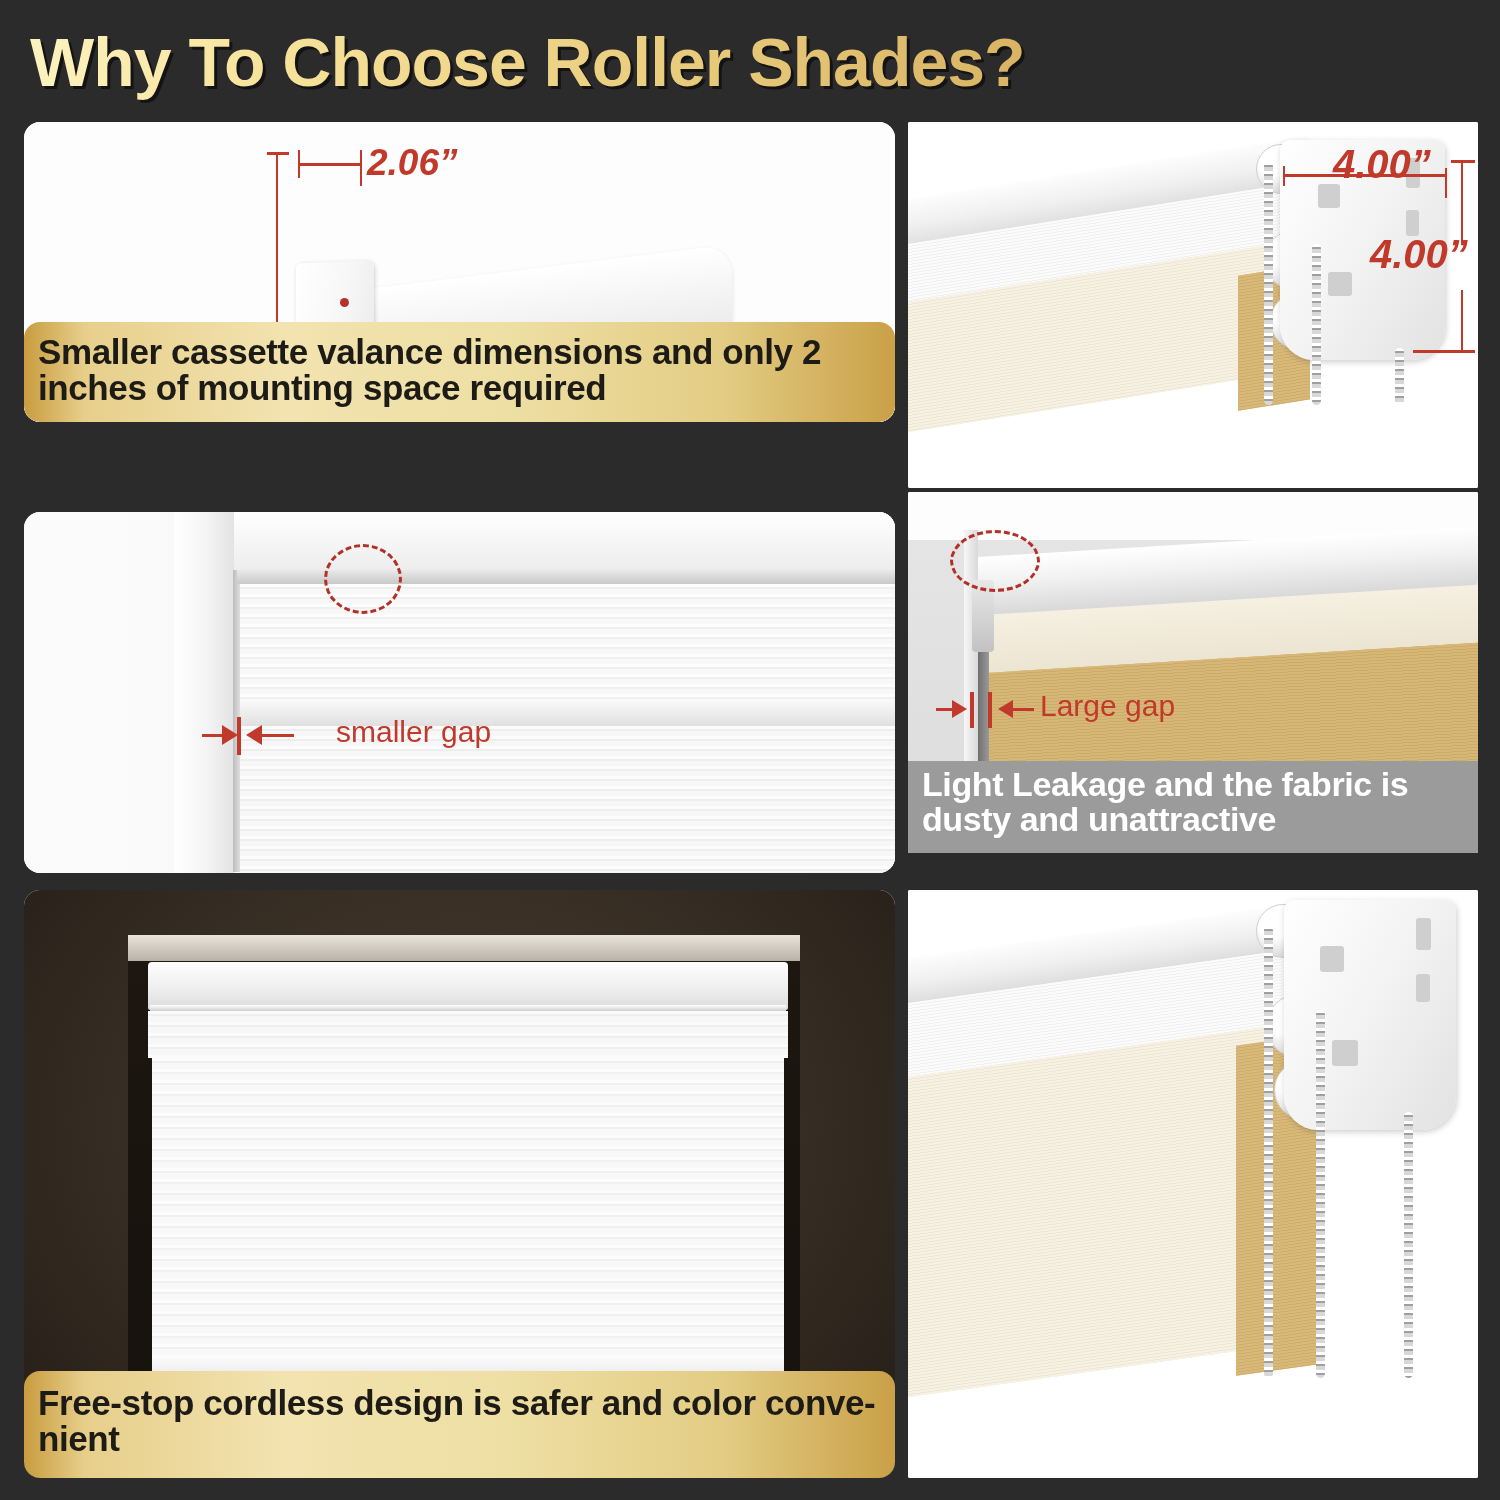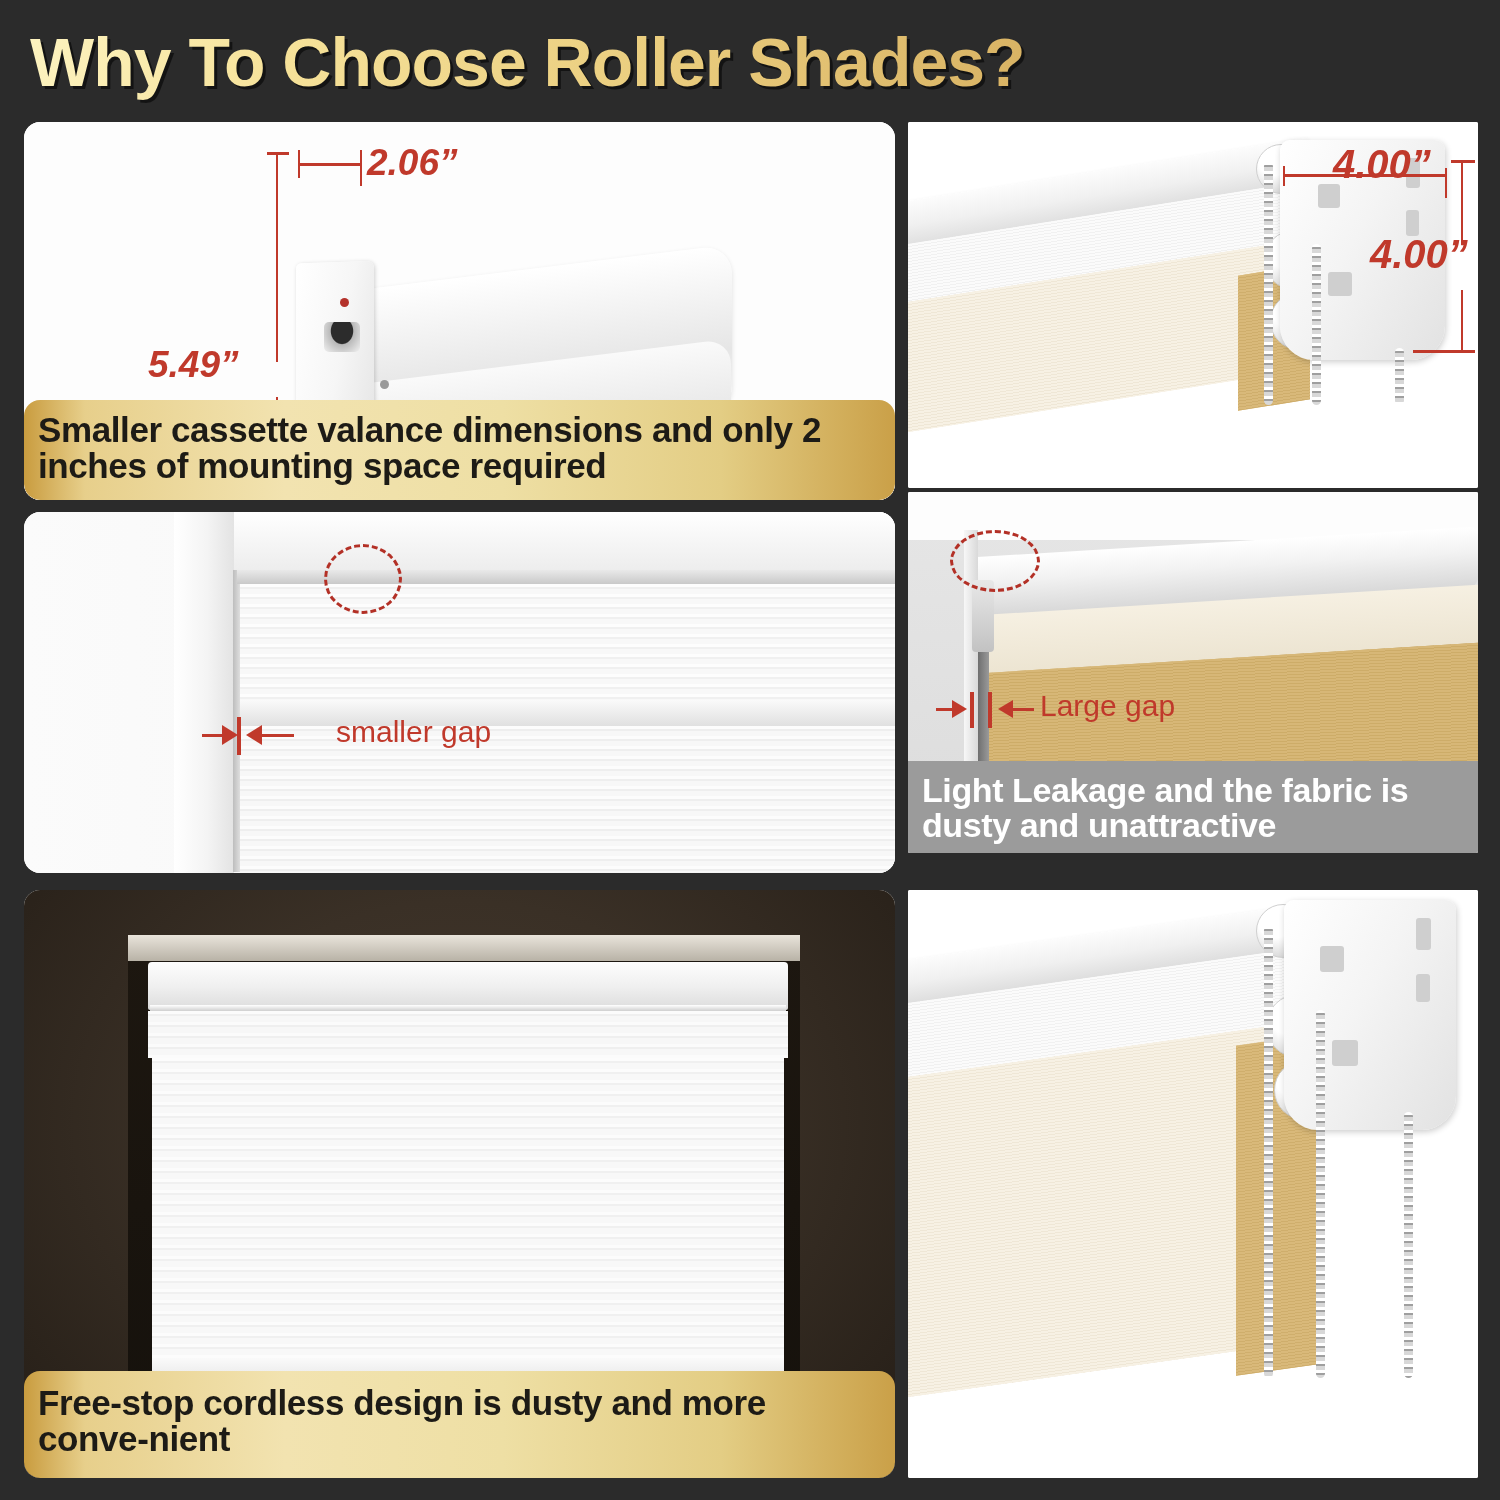--- a/index.html
+++ b/index.html
@@ -25,21 +25,21 @@
     position:absolute; left:33px; top:23px; width:1400px; height:84px;
     font-size:68px; font-weight:bold; letter-spacing:-1px;
     line-height:84px; white-space:nowrap; color:rgba(0,0,0,.55); z-index:-1;
   }
 
   
   .panel{position:absolute; overflow:hidden; background:#fff;}
   .panel.rounded{border-radius:16px;}
   .panel.square{border-radius:2px;}
 
-  #p1{left:24px;  top:122px; width:871px;  height:378px;}
+  #p1{left:24px;  top:122px; width:871px;  height:300px;}
   #p2{left:908px; top:122px; width:570px;  height:366px;}
   #p3{left:24px;  top:512px; width:871px;  height:361px;}
   #p4{left:908px; top:492px; width:570px;  height:361px;}
   #p5{left:24px;  top:890px; width:871px;  height:588px;}
   #p6{left:908px; top:890px; width:570px;  height:588px;}
 
   .art{position:absolute; left:0; top:0; right:0; bottom:0;}
 
   
   .cap{
@@ -55,21 +55,21 @@
     color:#1d1b16;
     border-bottom-left-radius:16px; border-bottom-right-radius:16px;border-radius:16px;
   }
   .cap.gray{
     background:#9b9b9b;
     color:#ffffff;
   }
   #c1{height:100px; font-size:35px; padding-top:12px;}
   #c2{height:102px; font-size:34px;}
   #c3{height:97px;  font-size:35px; padding-top:12px;}
-  #c4{height:92px;  font-size:34px; padding-top:12px;}
+  #c4{height:92px;  font-size:34px; padding-top:6px;}
   #c5{height:107px; font-size:35px; padding-top:14px;}
   #c6{height:100px; font-size:34px; padding-top:12px;}
 
   
   .dim-txt{position:absolute; color:#c0392b; font-weight:bold; font-style:italic;
            font-family:"Liberation Sans",sans-serif;}
   .line-r{position:absolute; background:#c0392b;}
   .gap-label{position:absolute; color:#c0392b; font-size:30px;
              font-family:"Liberation Sans",sans-serif;}
   .dashed-ell{position:absolute; border:3px dashed #b33026; border-radius:50%;}
@@ -359,21 +359,21 @@
     <div class="jambR"></div>
     <div class="hand"></div>
     <div class="arm"></div>
     <div class="head"></div>
     <div class="headline"></div>
     <div class="valance"></div>
     <div class="shade"></div>
     <div class="bottomrail"></div>
     <div class="pull"></div>
   </div>
-  <div class="cap gold" id="c5">Free-stop cordless design is dusty and more conve-nient</div>
+  <div class="cap gold" id="c5">Free-stop cordless design is safer and color conve-nient</div>
 </div>
 
 <div class="panel square beamArt" id="p6">
   <div class="art">
     <div class="sky"></div>
     <div class="topbeam" style="left:-12px;top:42px;width:418px;height:66px;transform:skewY(-8deg);"></div>
     <div class="whitefab" style="left:-12px;top:86px;width:410px;height:96px;transform:skewY(-8deg);"></div>
     <div class="creamfab" style="left:-12px;top:160px;width:410px;height:320px;transform:skewY(-8deg);"></div>
     <div class="tanfab" style="left:328px;top:150px;width:82px;height:330px;transform:skewY(-8deg);"></div>
     <div class="roller" style="left:348px;top:14px;width:52px;height:52px;"></div>

